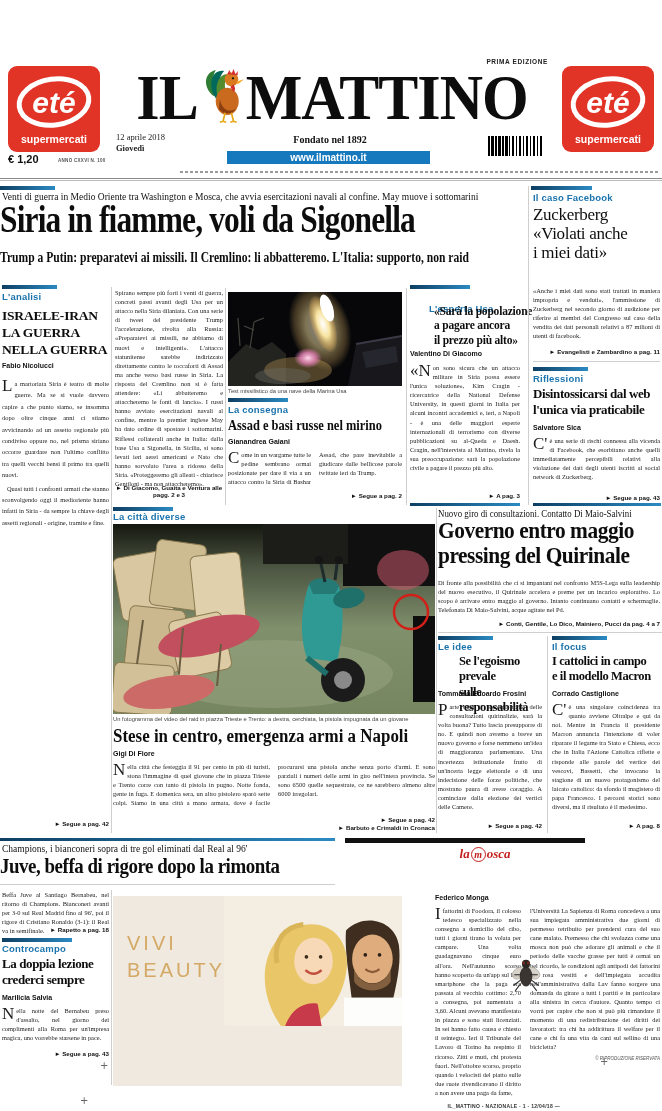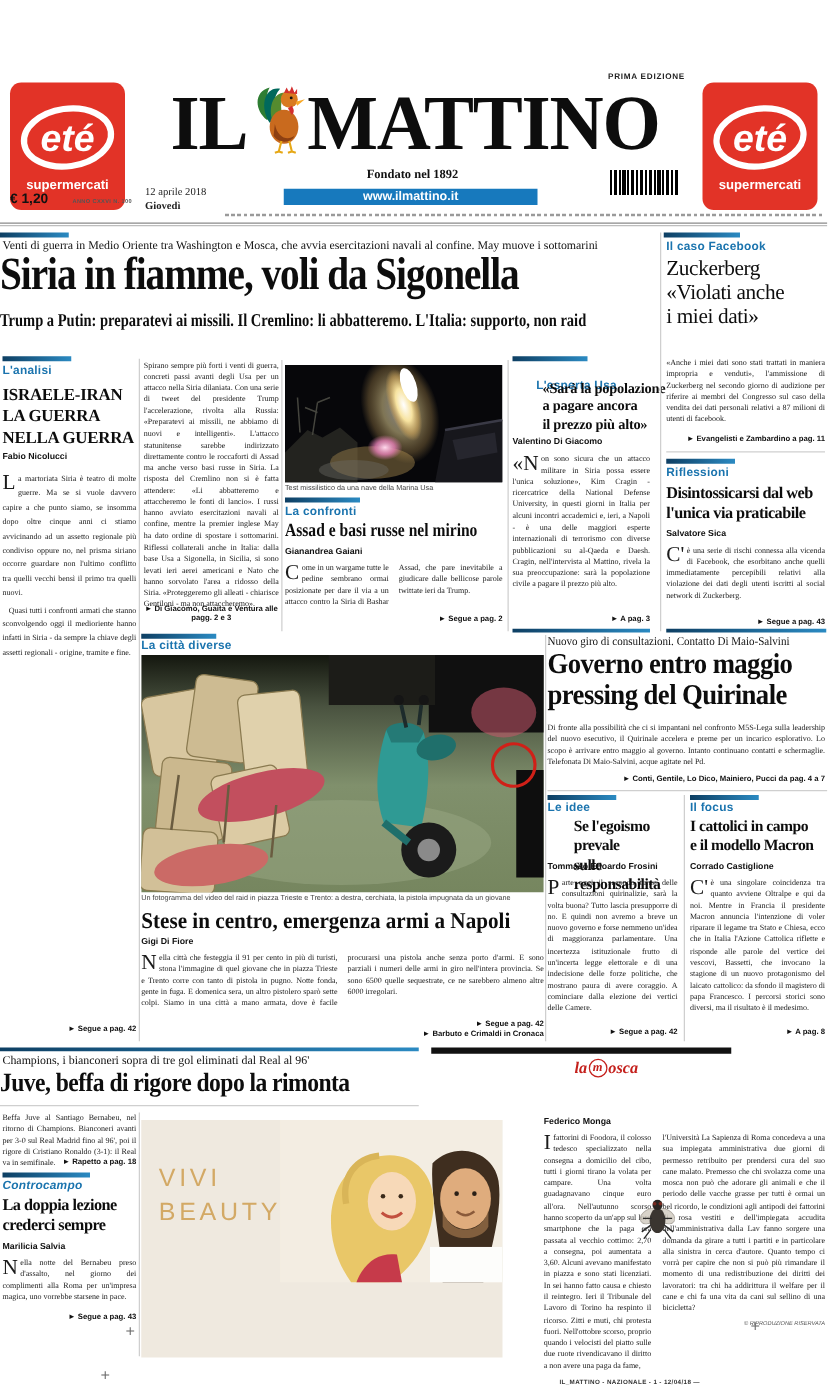--- a/index.html
+++ b/index.html
@@ -1,26 +1,26 @@
 <!DOCTYPE html>
 <html><head>
 <meta charset="utf-8">
 <style>
   html,body{margin:0;padding:0;background:#ffffff;}
   #page{position:relative;width:662px;height:1111px;background:#fff;overflow:hidden;
         font-family:"Liberation Serif",serif;color:#1a1a1a;}
   .abs{position:absolute;}
   
-  .ete{width:92px;height:102px;background:#e23327;border-radius:9px;position:absolute;}
+  .ete{width:92px;height:86px;background:#e23327;border-radius:9px;position:absolute;}
   .ete svg{width:100%;height:100%;}
   .edition{font:bold 6.5px "Liberation Sans",sans-serif;letter-spacing:.6px;color:#222;text-align:right;}
   .masthead{display:flex;align-items:center;justify-content:center;}
   .mast-txt{font:bold 60px/1 "Liberation Serif",serif;letter-spacing:-1px;color:#0d0d0d;transform:scaleY(1.04);}
   .star{font:10px "DejaVu Sans",sans-serif;color:#9a9a9a;}
-  .dateblk{font:8.5px/1.25 "Liberation Serif",serif;color:#222;margin-top:16px;}
+  .dateblk{font:8.5px/1.25 "Liberation Serif",serif;color:#222;}
   .dateblk .day{font-weight:bold;}
   .founded{font:bold 10px "Liberation Serif",serif;color:#111;}
   .webbar{background:#1779bd;color:#fff;font:bold 10px/13px "Liberation Sans",sans-serif;text-align:center;height:13px;}
   .price{font:bold 11px "Liberation Sans",sans-serif;color:#111;}
   .issue{font:bold 4.5px "Liberation Sans",sans-serif;color:#555;letter-spacing:.3px;}
   .barcode{background:repeating-linear-gradient(90deg,#000 0 1.5px,#fff 1.5px 3px,#000 3px 5.5px,#fff 5.5px 7px);
            border:2px solid #fff;}
   .micro{height:2px;background:repeating-linear-gradient(90deg,#9a9a9a 0 3px,transparent 3px 5px);}
   .dblrule{border-top:1px solid #8a8a8a;border-bottom:1px solid #bdbdbd;height:1px;}
   
@@ -182,21 +182,21 @@
       <ellipse cx="80" cy="66" rx="14" ry="10" fill="url(#flash)"></ellipse>
       <ellipse cx="55" cy="84" rx="28" ry="8" fill="#6f6f6a" opacity=".4"></ellipse>
       <polygon points="128,52 174,44 174,94 120,94" fill="#17171c"></polygon>
       <path d="M128,52 L174,44" stroke="#3a3a46" stroke-width="2"></path>
       <polygon points="134,60 168,54 170,70 138,76" fill="#26262e"></polygon>
     </svg>
   </div>
   <div class="abs caption" style="left:228px;top:388px;width:174px;">Test missilistico da una nave della Marina Usa</div>
 
   <div class="abs sbar" style="left:228px;top:398px;width:60px;"></div>
-  <div class="abs slabel" style="left:228px;top:404px;">La confronti</div>
+  <div class="abs slabel" style="left:228px;top:404px;">La consegna</div>
   <div class="abs hl" style="left:228px;top:417px;width:210px;font-size:15px;transform:scaleX(.83);transform-origin:left top;white-space:nowrap;">Assad e basi russe nel mirino</div>
   <div class="abs auth" style="left:228px;top:438px;">Gianandrea Gaiani</div>
   <div class="abs body twocol" style="left:228px;top:450px;width:174px;height:48px;">
     <span class="dc">C</span><span>ome in un wargame tutte le pedine sembrano ormai posizionate per dare il via a un attacco contro la Siria di Bashar Assad, che pare inevitabile a giudicare dalle bellicose parole twittate ieri da Trump.</span>
   </div>
   <div class="abs ref" style="left:318px;top:492px;width:84px;">► Segue a pag. 2</div>
 
   <div class="abs sbar" style="left:410px;top:285px;width:60px;"></div>
   <div class="abs slabel" style="left:429px;top:291px;margin-top:12px;">L'esperta Usa</div>
   <div class="abs hl ml" style="left:434px;top:304px;width:114px;font-size:11.5px;line-height:1.25;letter-spacing:-.2px;">«Sarà la popolazione
@@ -301,21 +301,21 @@
   <div class="vdiv" style="left:547px;top:636px;height:197px;"></div>
 
   <div class="abs gradrule" style="left:0;top:838px;width:335px;"></div>
   <div class="abs kicker" style="left:2px;top:844px;width:335px;">Champions, i bianconeri sopra di tre gol eliminati dal Real al 96'</div>
   <div class="abs hl" style="left:0;top:854px;width:375px;font-size:21px;letter-spacing:-.5px;transform:scaleX(.9);transform-origin:left top;white-space:nowrap;">Juve, beffa di rigore dopo la rimonta</div>
   <div class="hdiv" style="left:0;top:884px;width:335px;"></div>
   <div class="abs body" style="left:2px;top:890px;width:107px;">Beffa Juve al Santiago Bernabeu, nel ritorno di Champions. Bianconeri avanti per 3-0 sul Real Madrid fino al 96', poi il rigore di Cristiano Ronaldo (3-1): il Real va in semifinale.</div>
   <div class="abs ref" style="left:2px;top:926px;width:107px;">► Rapetto a pag. 18</div>
 
   <div class="abs sbar" style="left:2px;top:938px;width:70px;"></div>
-  <div class="abs slabel" style="left:2px;top:943px;font-style:italic;">Controcampo</div>
+  <div class="abs slabel" style="left:2px;top:943px;">Controcampo</div>
   <div class="abs hl ml" style="left:2px;top:956px;width:108px;font-size:13px;line-height:1.25;letter-spacing:-.4px;">La doppia lezione
 crederci sempre</div>
   <div class="abs auth" style="left:2px;top:994px;">Marilicia Salvia</div>
   <div class="abs body" style="left:2px;top:1006px;width:107px;">
     <span class="dc">N</span><span>ella notte del Bernabeu preso d'assalto, nel giorno dei complimenti alla Roma per un'impresa magica, uno vorrebbe starsene in pace.</span>
   </div>
   <div class="abs ref" style="left:2px;top:1050px;width:107px;">► Segue a pag. 43</div>
   <div class="vdiv" style="left:111px;top:890px;height:195px;"></div>
 
   <div class="abs ad-box" style="left:113px;top:896px;width:289px;height:190px;">

